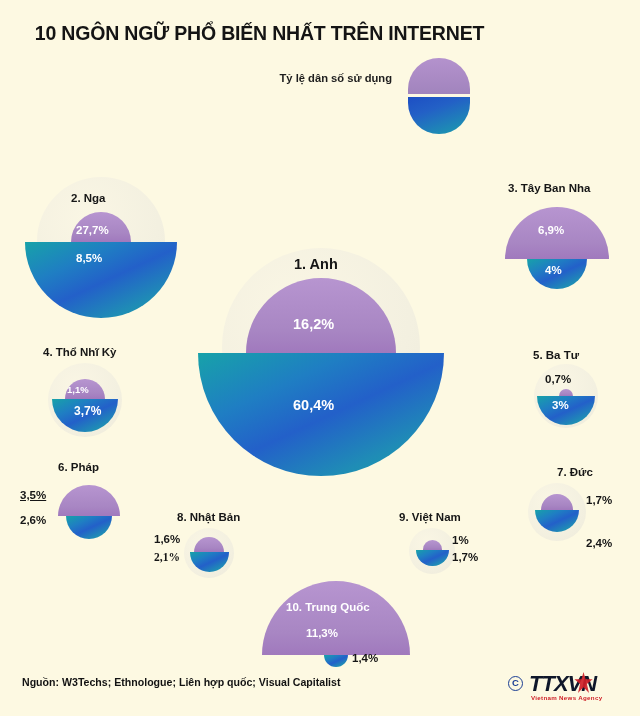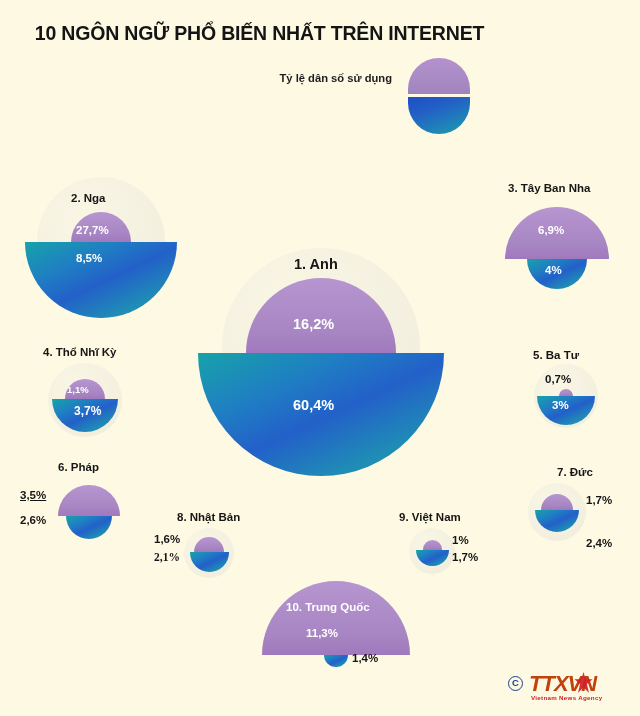--- a/index.html
+++ b/index.html
@@ -73,21 +73,21 @@
   .logo { position: absolute; right: 14px; top: 670px; width: 118px; height: 34px; }
   .logo .cmark {
     position: absolute; left: 0; top: 6px; width: 15px; height: 15px;
     border: 1.4px solid #1c3f94; border-radius: 50%;
     font-size: 9.5px; line-height: 12.5px; text-align: center;
     color: #1c3f94; font-weight: bold;
   }
   .logo .ttx {
     position: absolute; left: 21px; top: 1px;
     font-size: 22px; font-weight: bold; font-style: italic;
-    letter-spacing: -1px; color: #c2410c;
+    letter-spacing: -1px; color: #0f172a;
   }
   .logo .star {
     position: absolute; left: 66px; top: 2px; width: 19px; height: 21px;
     background: #cf2027; clip-path: polygon(50% 0%, 61% 35%, 98% 35%, 68% 57%, 79% 100%, 50% 73%, 21% 100%, 32% 57%, 2% 35%, 39% 35%);
     opacity: .92;
   }
   .logo .agency {
     position: absolute; left: 23px; top: 24px;
     font-size: 6.2px; font-weight: bold; letter-spacing: .3px; color: #cf2027;
   }
@@ -188,20 +188,21 @@
 
   <div class="item">
     <div class="dome" style="left:262px; top:581px; width:148px; height:74px; border-radius:74px 74px 0 0;"></div>
     <div class="bowl" style="left:324px; top:655px; width:24px; height:12px; border-radius:0 0 12px 12px;"></div>
     <div class="name inv" style="left:286px; top:601px;">10. Trung Quốc</div>
     <div class="val" style="left:306px; top:627px;">11,3%</div>
     <div class="val dark" style="left:352px; top:652px;">1,4%</div>
   </div>
 
   <div class="footer-rule"></div>
+  <div class="source">Nguồn: W3Techs; Ethnologue; Liên hợp quốc; Visual Capitalist</div>
 
   <div class="logo">
     <div class="cmark">C</div>
     <div class="ttx">TTXVN</div>
     <div class="star"></div>
     <div class="agency">Vietnam News Agency</div>
   </div>
 
 </div>
 

